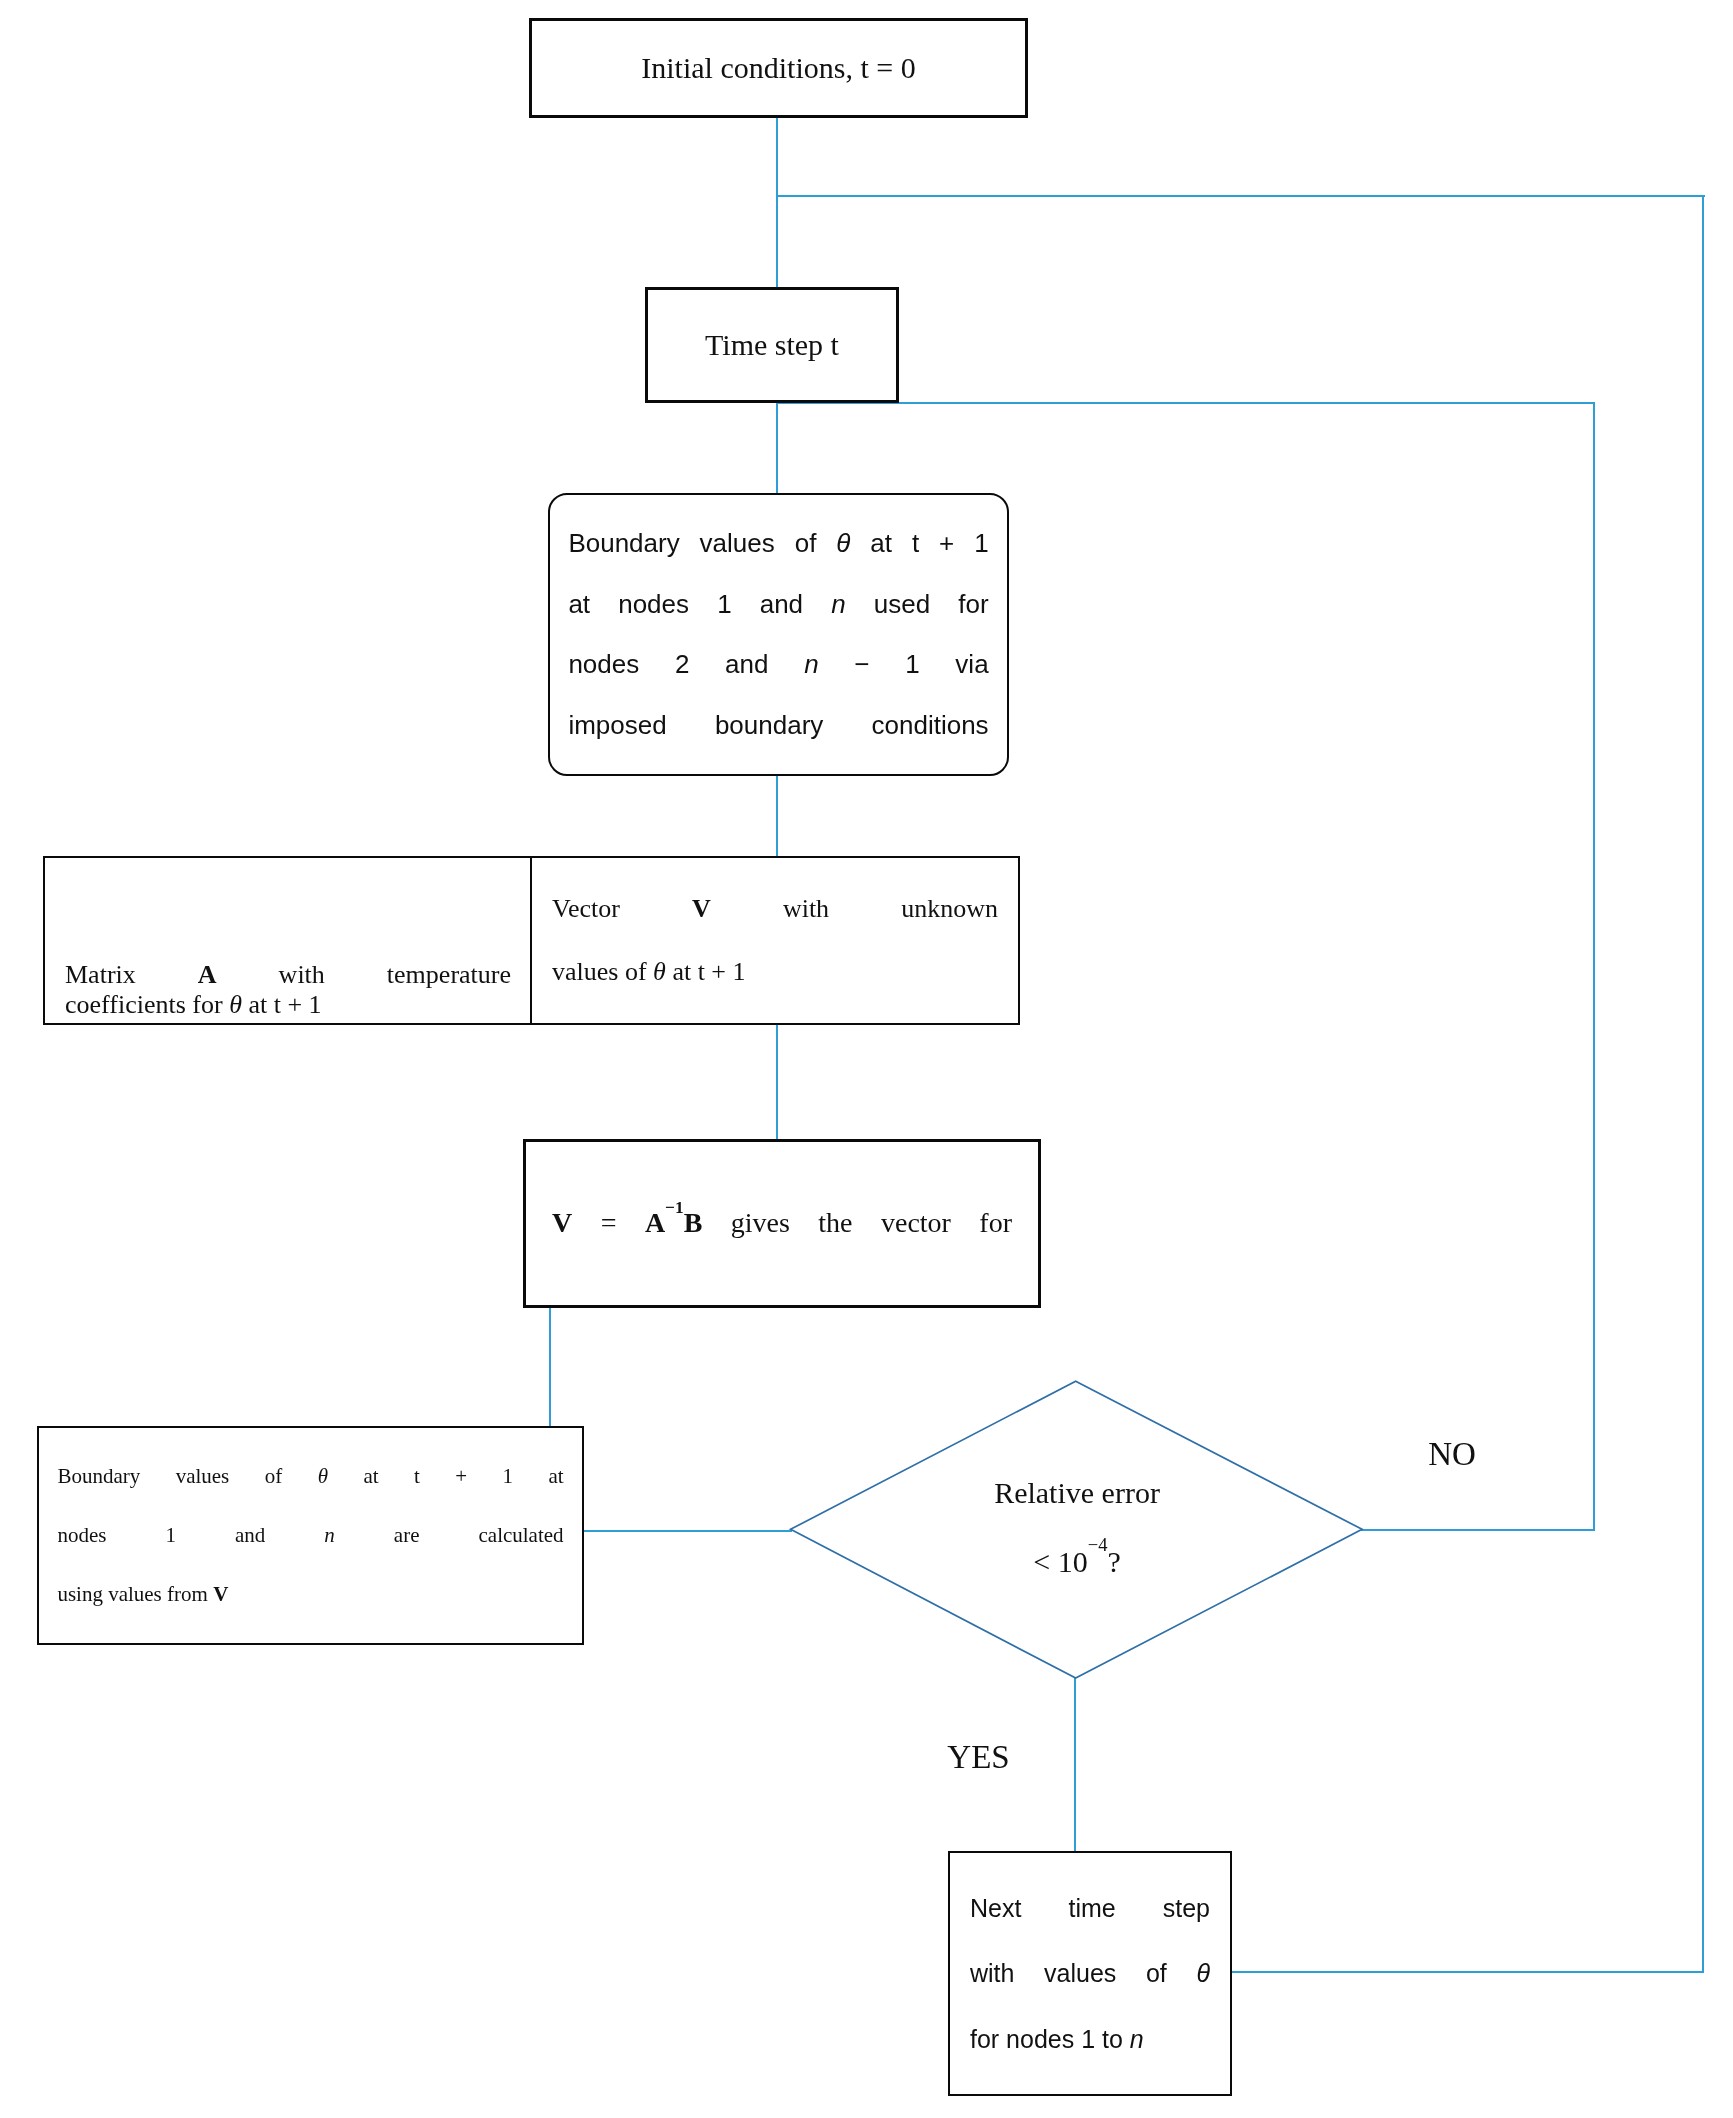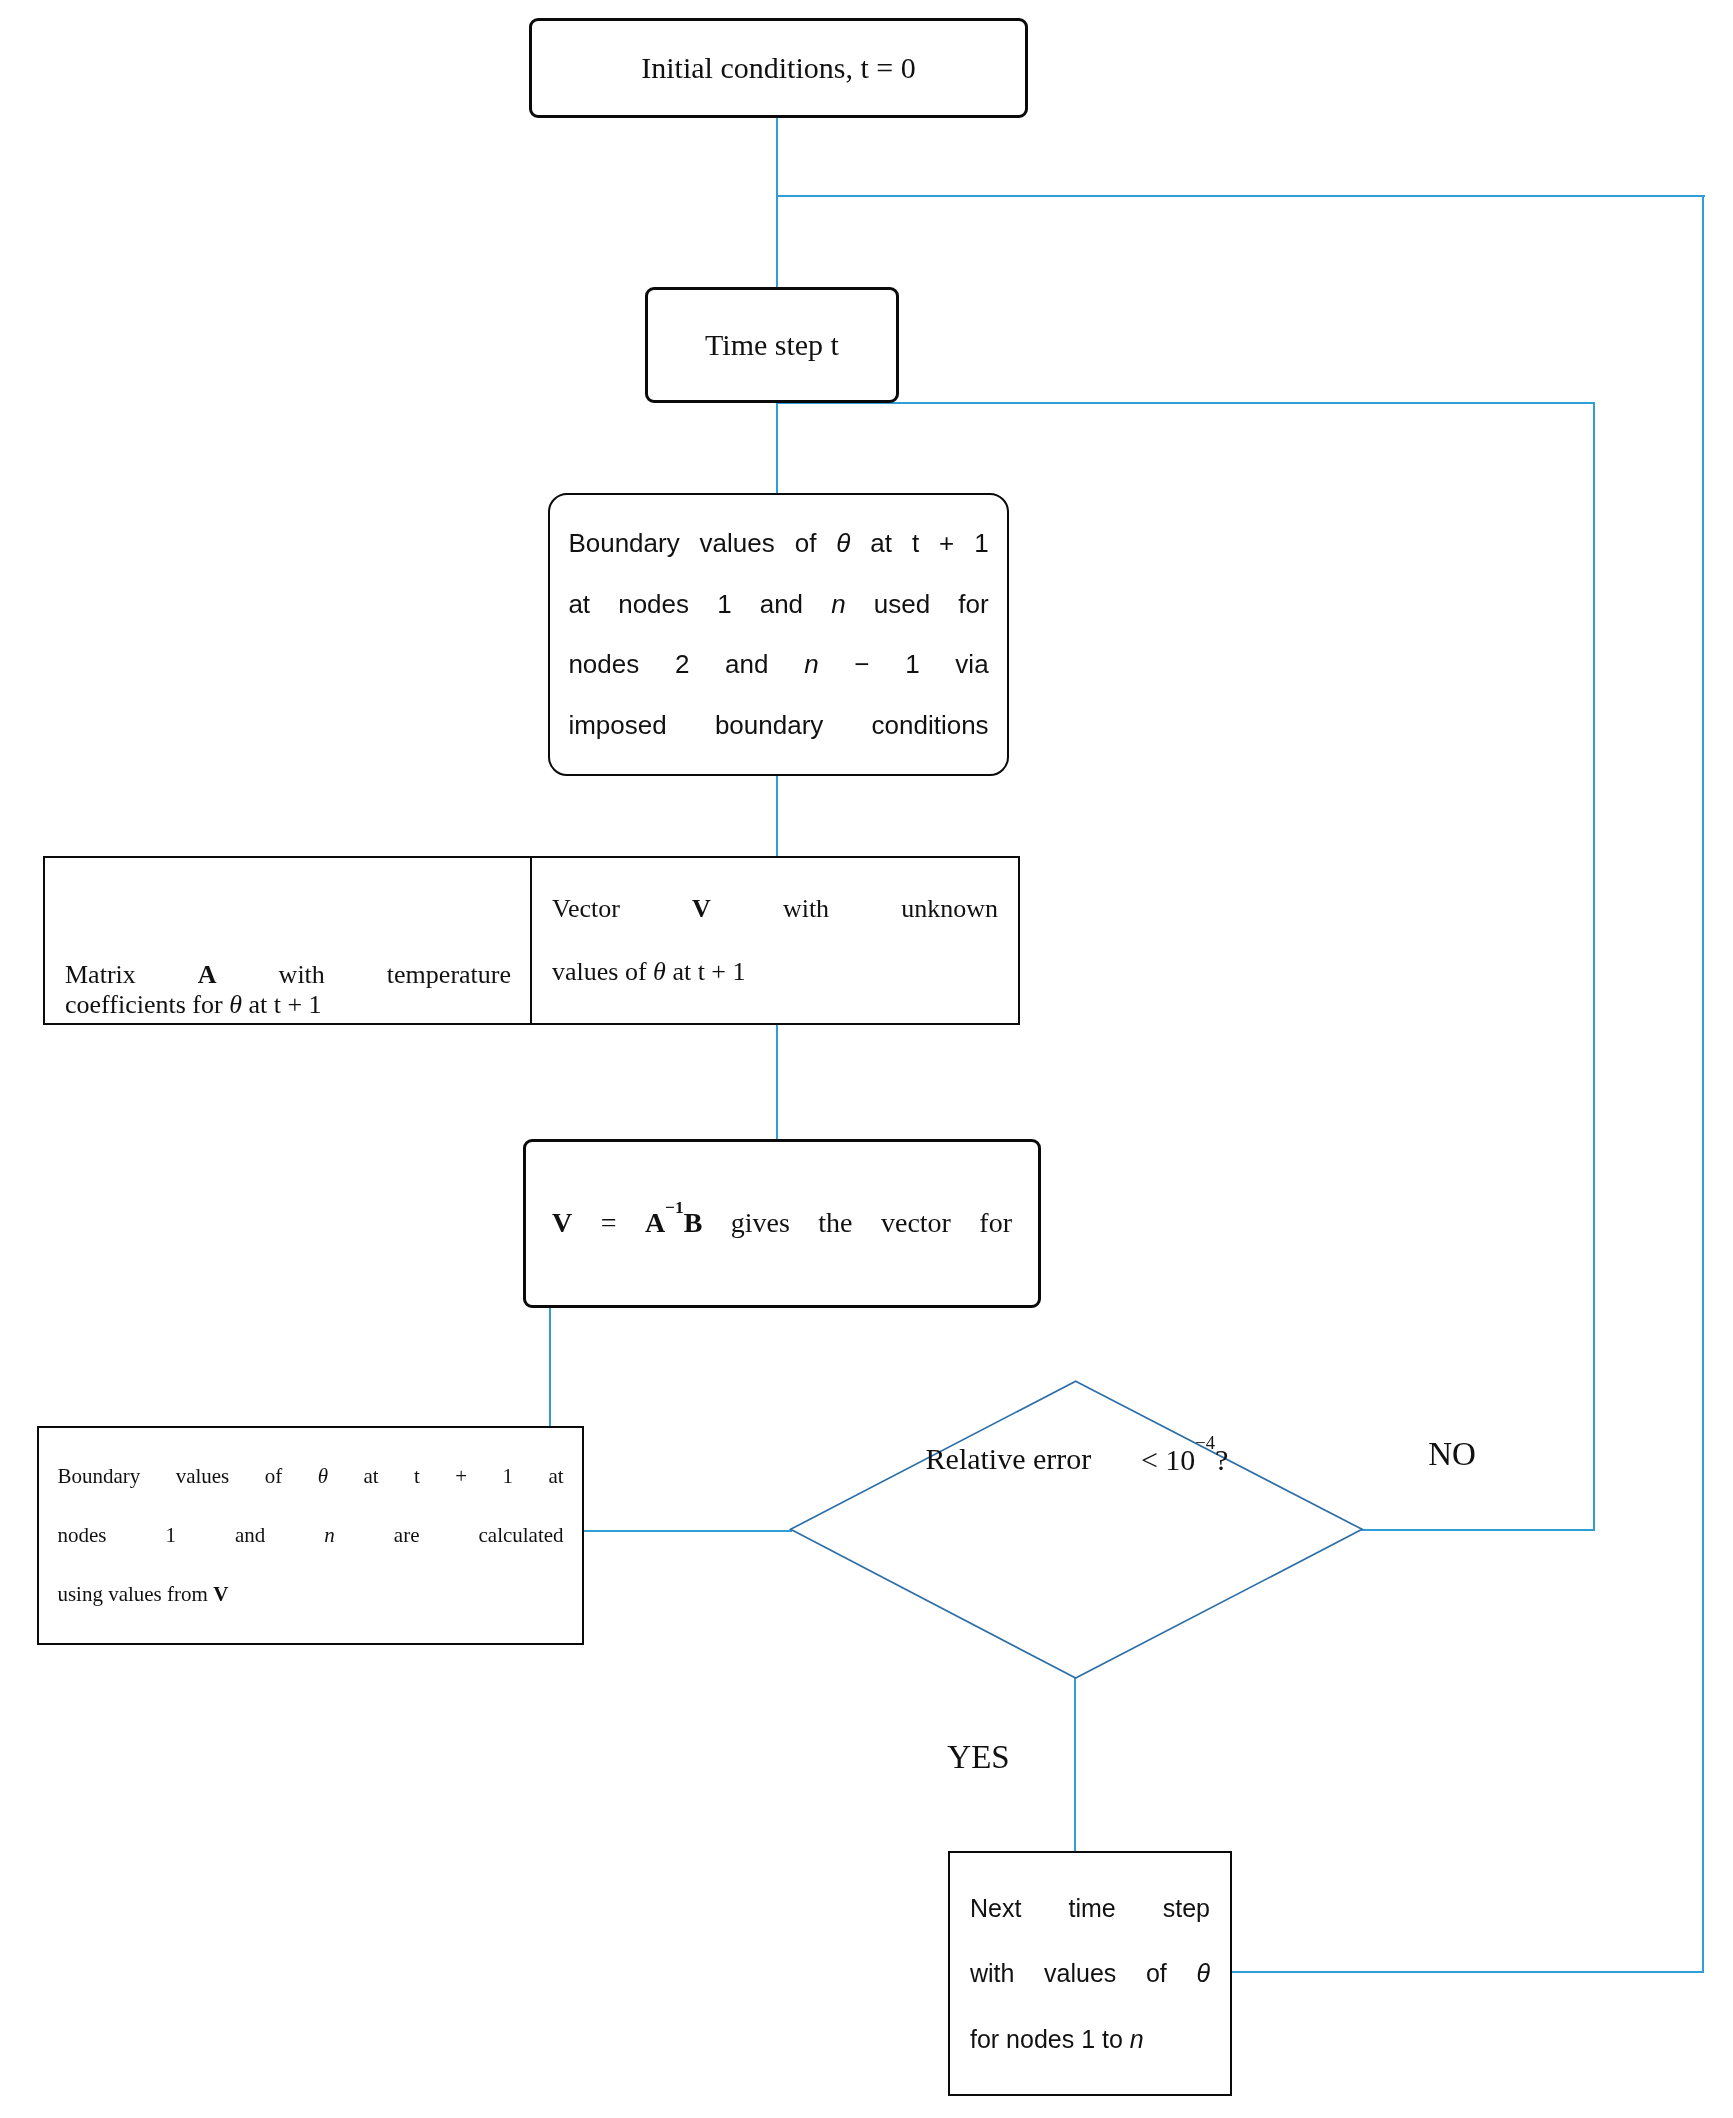--- a/index.html
+++ b/index.html
@@ -15,21 +15,21 @@
   .node{
     position:absolute;
     background:#ffffff;
     border:2.6px solid #0a0a0a;
     box-sizing:border-box;
     display:flex;
     flex-direction:column;
     justify-content:space-evenly;
     z-index:3;
   }
-  .node.thick{border-width:3.3px;border-radius:9px;}
+  .node.thick{border-width:3.3px;}
   .line{white-space:nowrap;}
   .just{
     white-space:normal;
     text-align:justify;
     text-align-last:justify;
   }
   .serif{font-family:"Liberation Serif", serif;}
   .sans{font-family:"Liberation Sans", sans-serif;}
   .center{text-align:center;text-align-last:center;}
   sup.s{font-size:0.62em;position:relative;top:-0.55em;letter-spacing:0;}
@@ -49,21 +49,21 @@
 
   
   .conn{position:absolute;background:#2e9fd6;z-index:1;}
   .conn.v{width:2px;}
   .conn.h{height:2px;}
 
   
   #diamond-wrap{position:absolute;left:784px;top:1373px;width:586px;height:310px;z-index:2;}
   #diamond-text{
     position:absolute;left:876px;top:1442px;width:402px;height:171px;
-    display:flex;flex-direction:row;justify-content:space-evenly;
+    display:flex;flex-direction:column;justify-content:space-evenly;
     font-size:30px;text-align:center;z-index:4;
   }
   
   .branch-label{
     position:absolute;font-size:33px;z-index:4;text-align:center;
     font-family:"Liberation Serif", serif;
   }
   #no-label {left:1396px;top:1436px;width:112px;}
   #yes-label{left:919px;top:1739px;width:119px;}
 </style>

